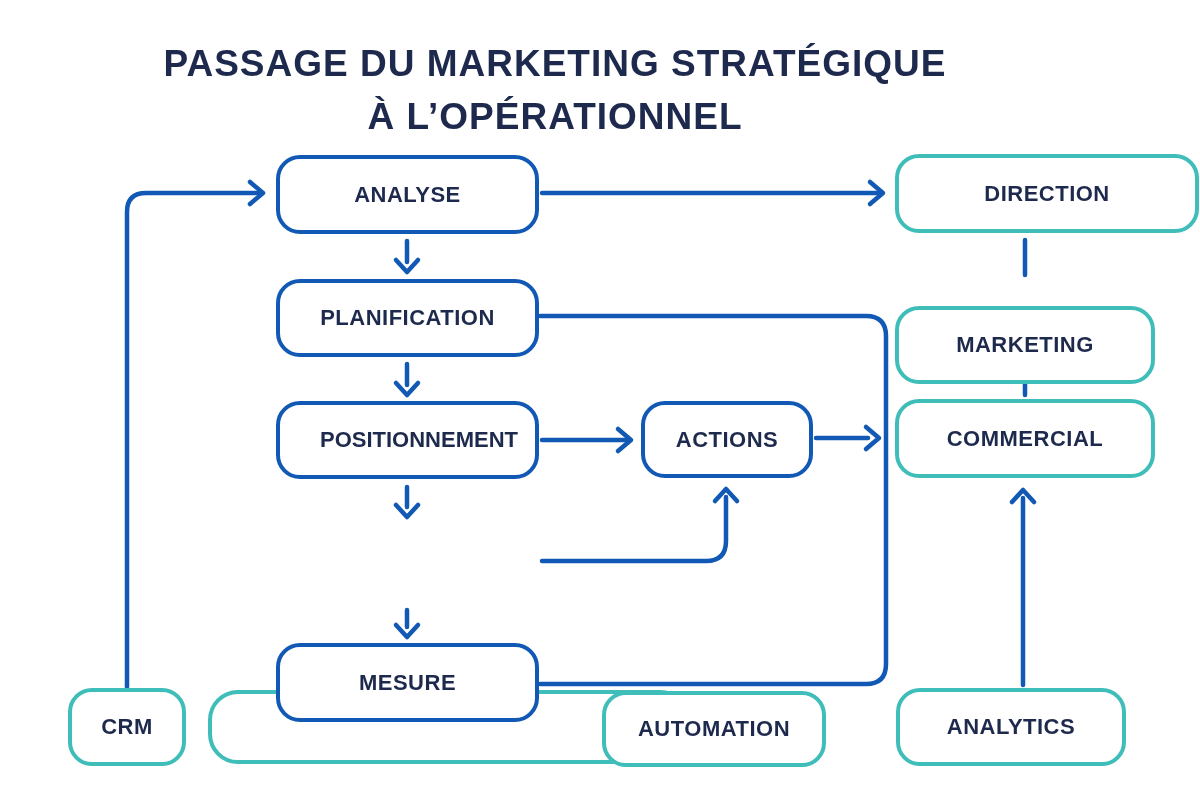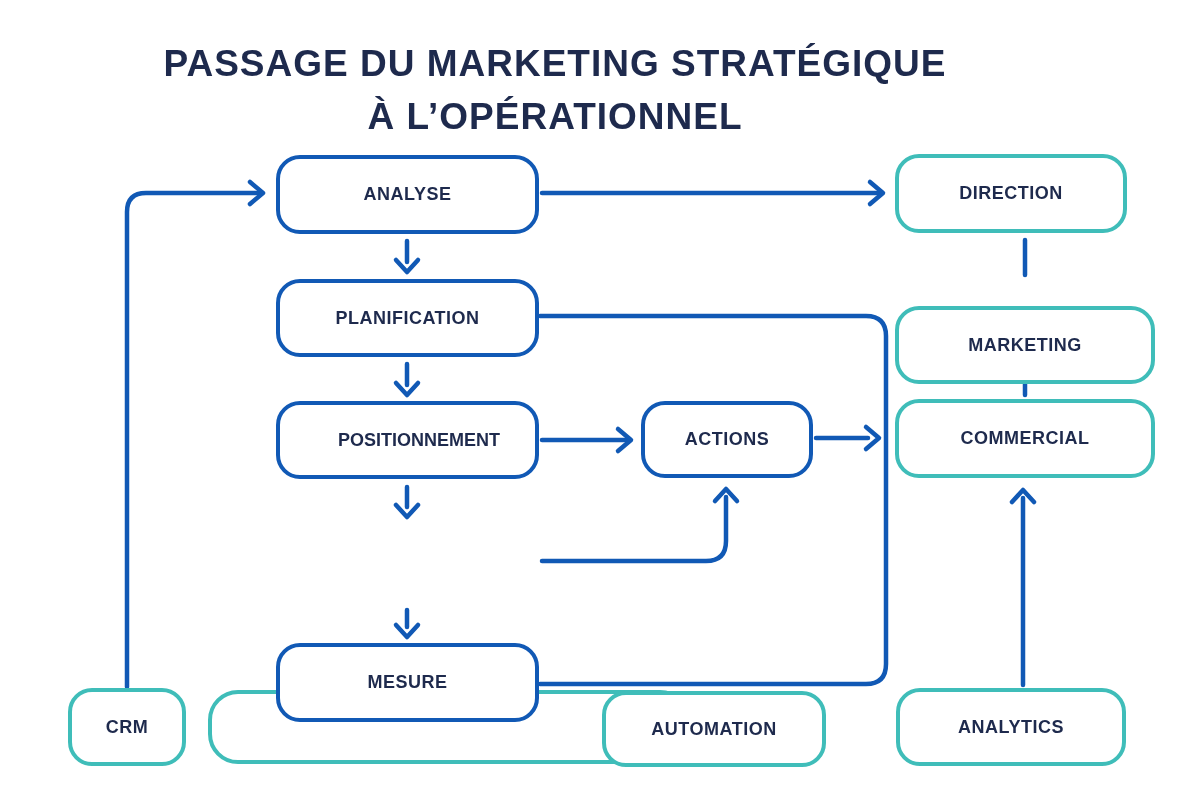--- a/index.html
+++ b/index.html
@@ -19,37 +19,37 @@
     text-align:center;color:var(--navy,#1e2a4d);
     font-size:37px;font-weight:bold;letter-spacing:1px;line-height:1.42;
   }
   .connector-layer{position:absolute;left:0;top:0;z-index:2;}
   .blue-line{stroke:var(--blue,#1159b5);stroke-width:4.5;fill:none;
     stroke-linecap:round;stroke-linejoin:round;}
   .node{
     position:absolute;z-index:3;background:var(--background,#fff);
     border:4px solid;border-radius:24px;
     display:flex;align-items:center;justify-content:center;
-    color:var(--navy,#1e2a4d);font-weight:bold;font-size:18px;
+    color:var(--navy,#1e2a4d);font-weight:bold;font-size:22px;
     letter-spacing:0.5px;white-space:nowrap;
   }
   .node-blue{border-color:var(--blue,#1159b5);}
   .node-teal{border-color:var(--teal,#3fbdb9);}
   .bracket{
     position:absolute;z-index:1;background:transparent;
     border:4px solid var(--teal,#3fbdb9);border-radius:30px;
   }
   
   .n-analyse       {left:276px;top:155px;width:263px;height:79px;}
   .n-segmentation  {left:276px;top:279px;width:263px;height:78px;}
   .n-positionnement{left:276px;top:401px;width:263px;height:78px;letter-spacing:0;padding-left:23px;}
   .n-planification {left:276px;top:523px;width:263px;height:79px;}
   .n-mesure        {left:276px;top:643px;width:263px;height:79px;}
   .n-actions       {left:641px;top:401px;width:172px;height:77px;}
-  .n-direction     {left:895px;top:154px;width:232px;height:79px;}
+  .n-direction     {left:895px;top:154px;width:304px;height:79px;}
   .n-marketing     {left:895px;top:278px;width:260px;height:78px;margin-top:28px;}
   .n-commercial    {left:895px;top:399px;width:260px;height:79px;}
   .n-crm           {left:68px; top:688px;width:118px;height:78px;}
   .n-automation    {left:602px;top:691px;width:224px;height:76px;}
   .n-analytics     {left:896px;top:688px;width:230px;height:78px;}
   .n-bracket       {left:208px;top:690px;width:482px;height:74px;}
 </style>
 </head>
 <body>
 

